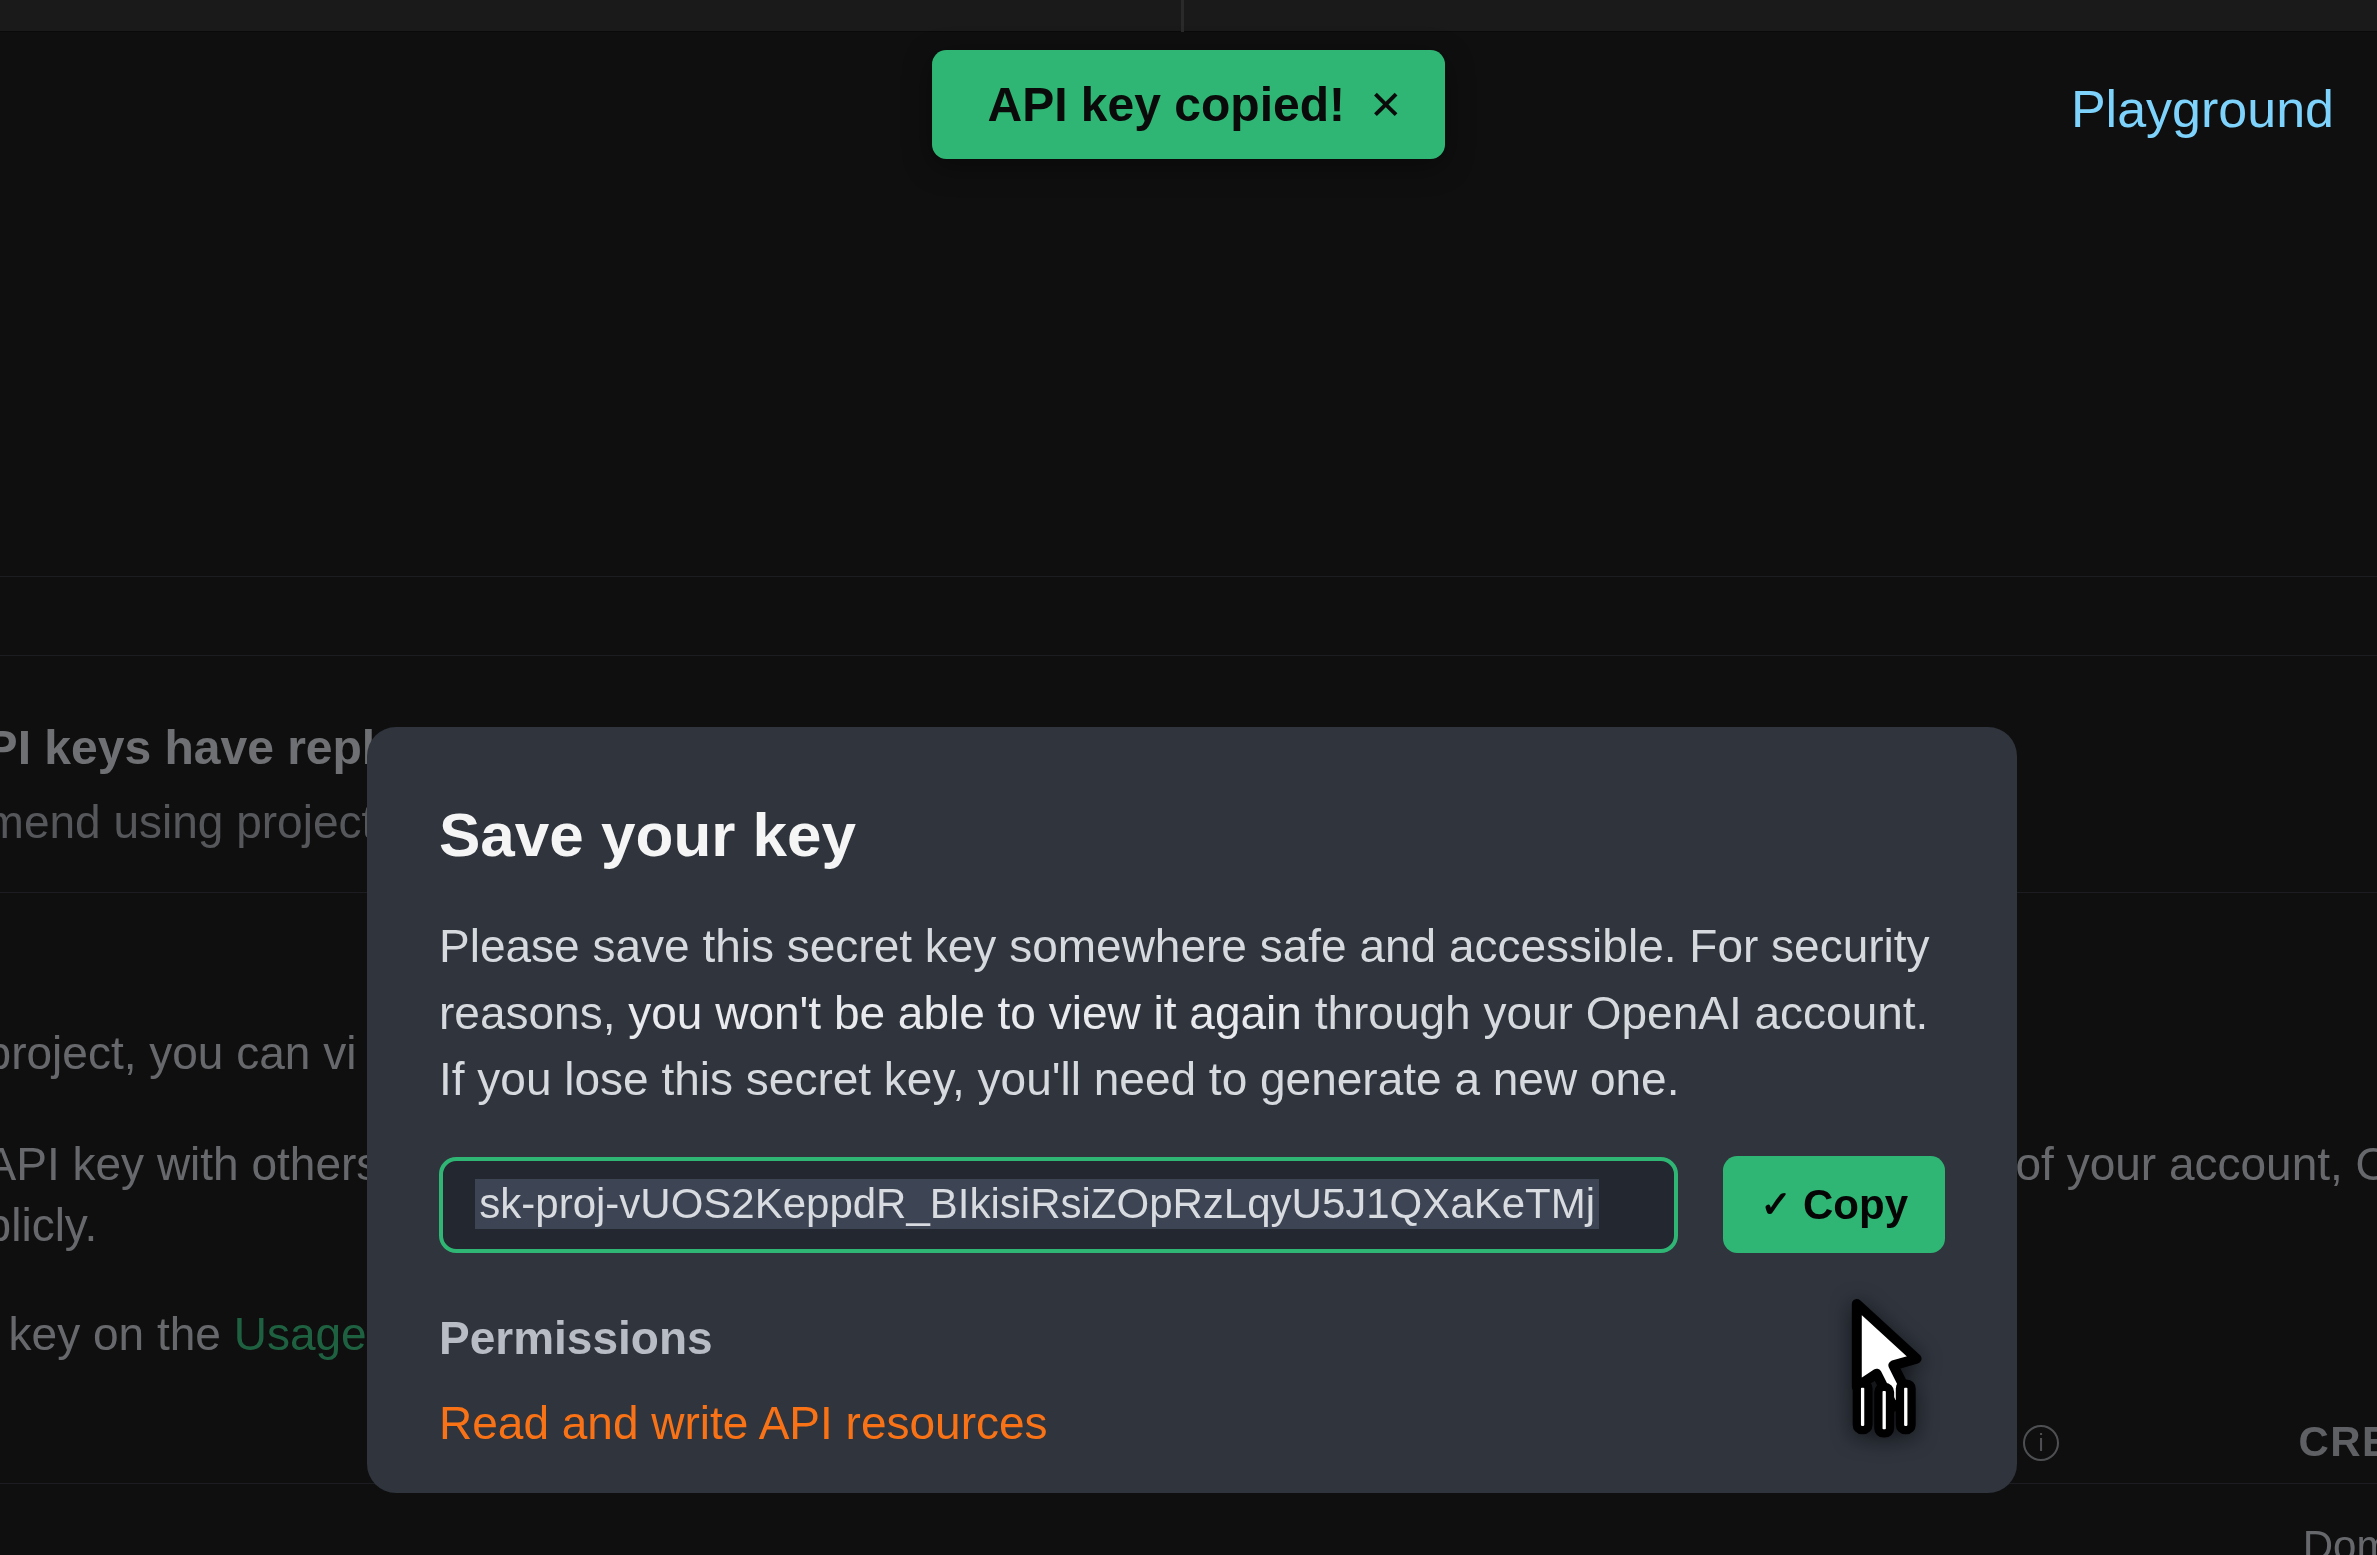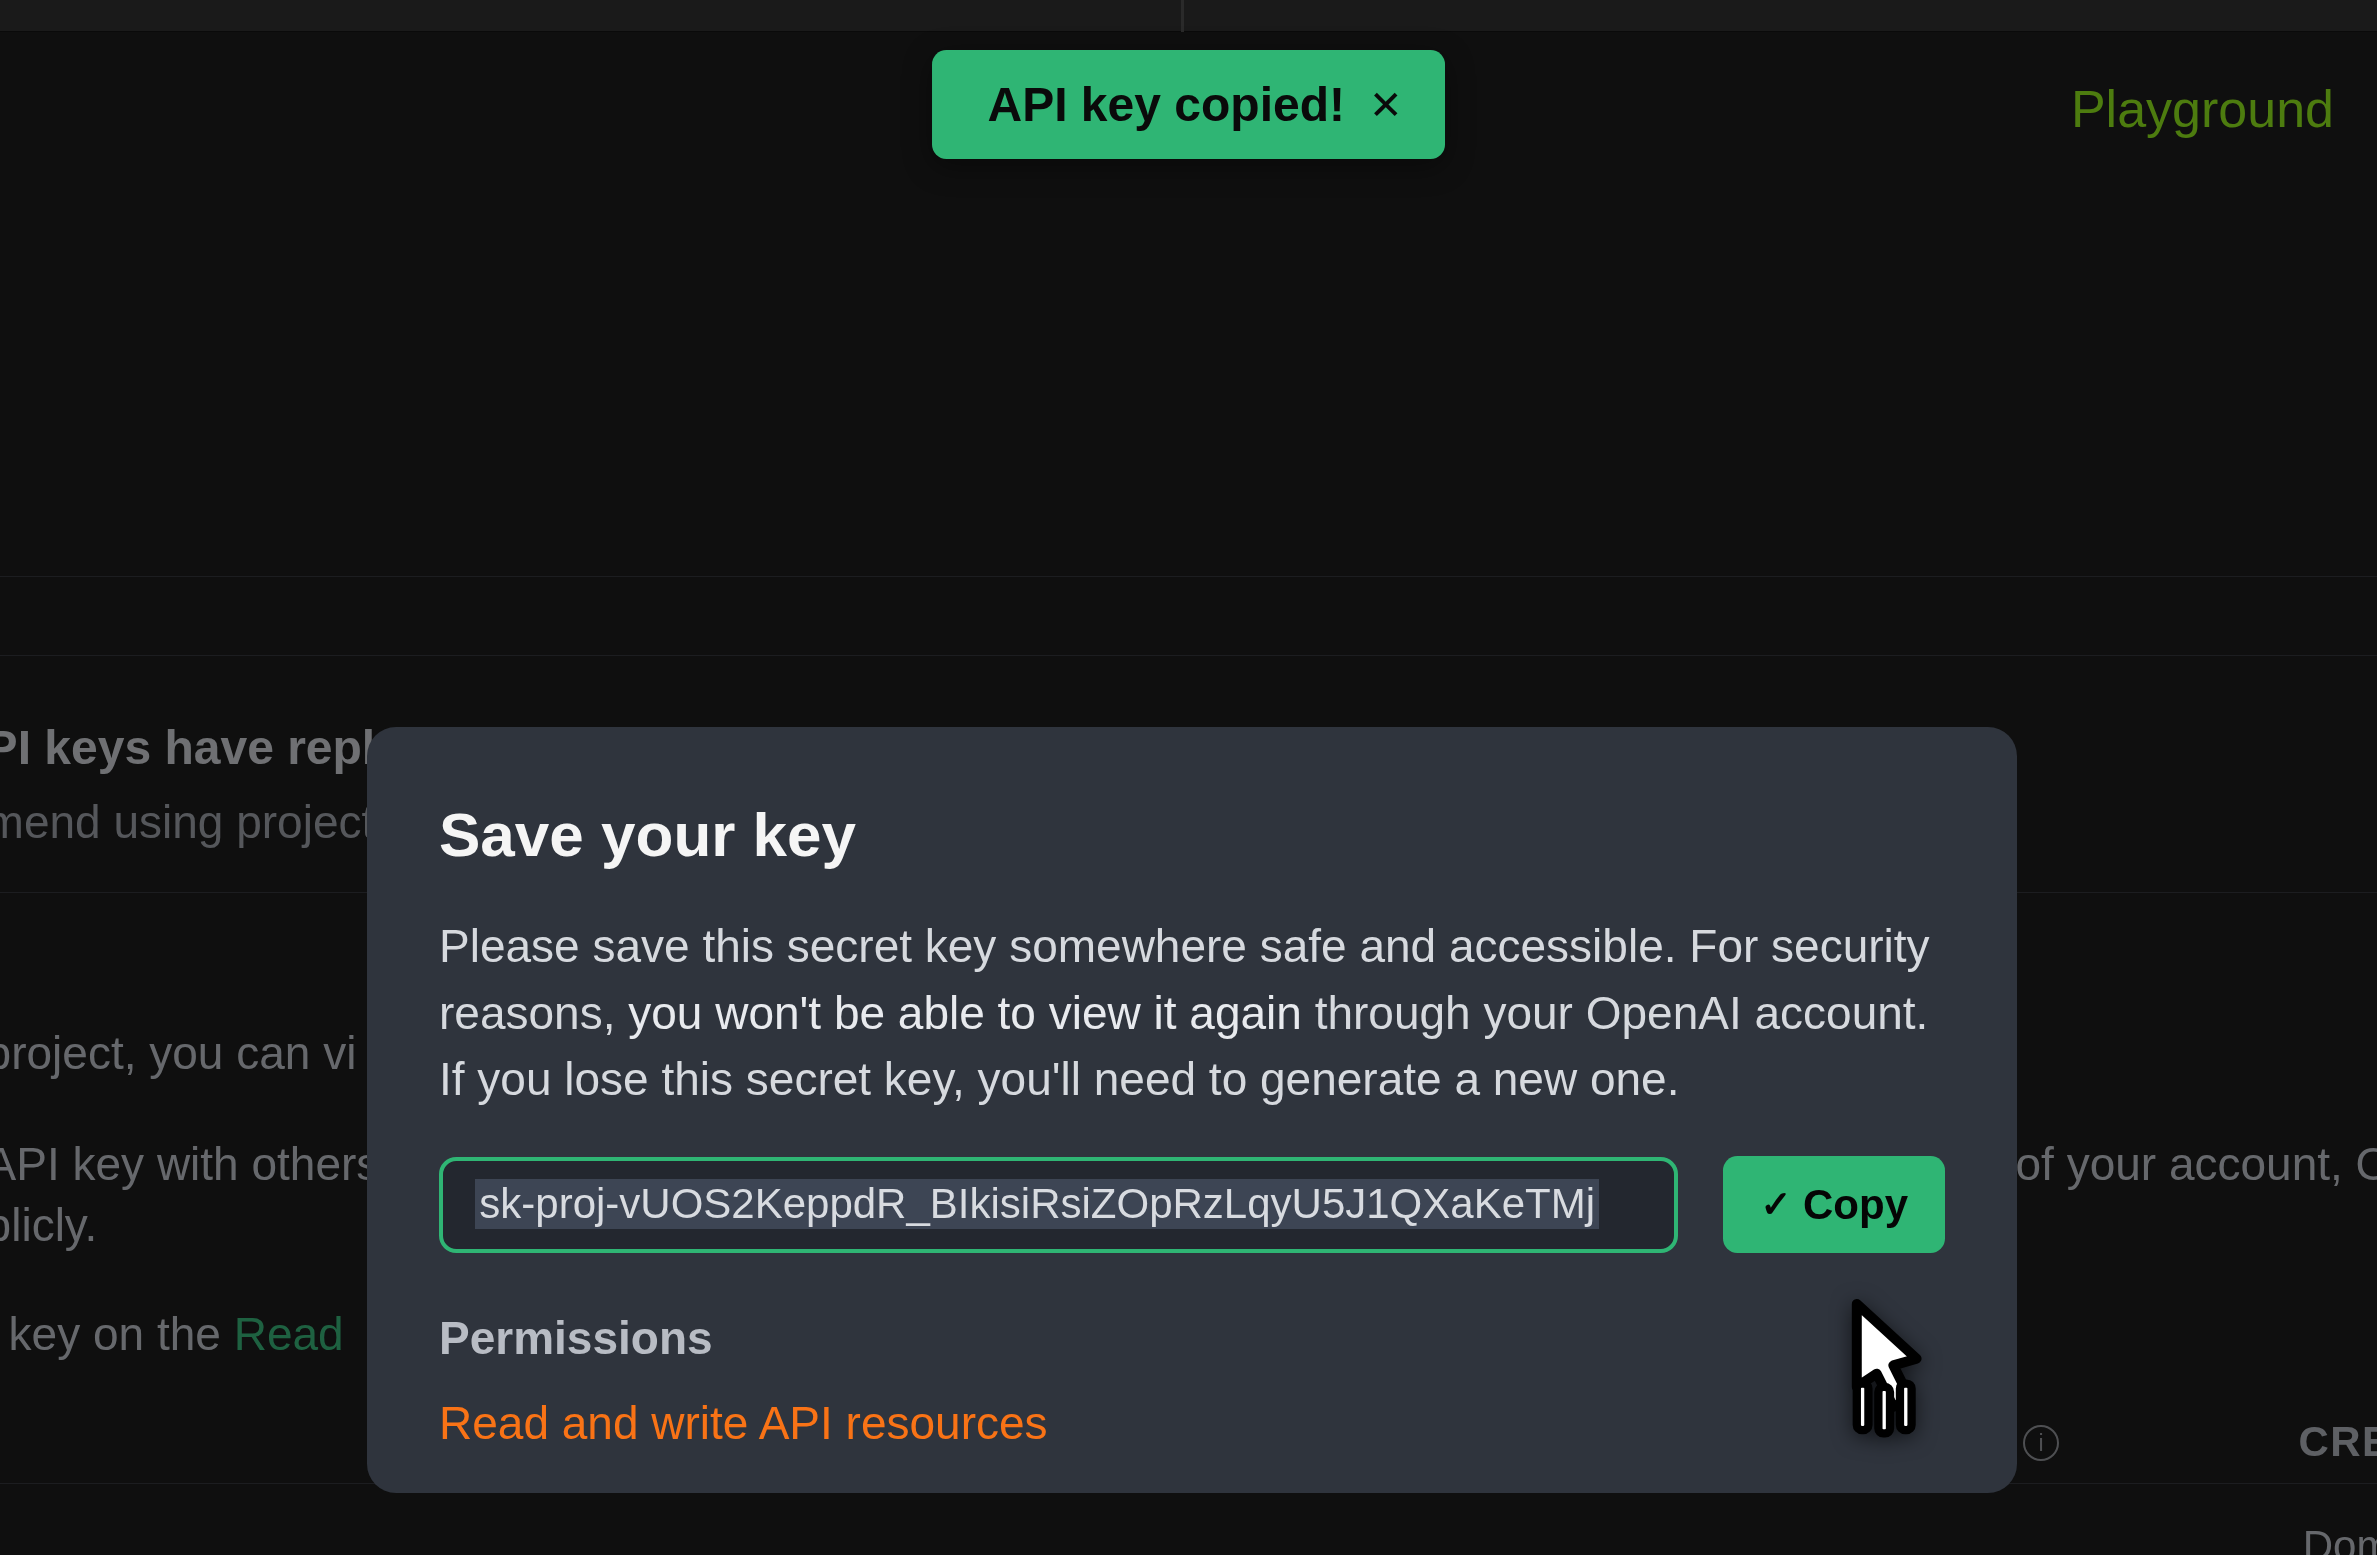--- a/index.html
+++ b/index.html
@@ -60,21 +60,21 @@
       cursor: pointer;
       color: #0a0a0a;
       line-height: 1;
     }
     
     
     .header-nav {
       position: absolute;
       top: 79px;
       right: 43px;
-      color: #4d7c0f;
+      color: #7dd3fc;
       font-size: 52px;
       font-weight: 400;
     }
     
     
     .bg-content {
       position: absolute;
       top: 194px;
       left: 0;
       right: 0;
@@ -316,21 +316,21 @@
   <div class="notice-heading">PI keys have replaced user API keys.</div>
   <div class="notice-body">
     <span>mend using project based API keys for more granular control over your resources. </span><span class="learn-more">Learn more</span>
   </div>
   <div class="bg-divider-mid2"></div>
   <div class="bg-text-1"> project, you can vi</div>
   <div class="bg-text-2">API key with others,</div>
   <div class="bg-text-2b">of your account, O</div>
   <div class="bg-text-3">blicly.</div>
   <div class="bg-text-4">
-    <span>l key on the </span><span class="usage-link">Read</span>
+    <span>l key on the </span><span class="usage-link">Usage</span>
   </div>
   <div class="info-badge">
       <span>i</span>
     </div>
   <div class="bg-row-divider0"></div>
   <div class="bg-table-header">CRE</div>
   <div class="bg-table-row1">Dom</div>
 
 </div>
 

